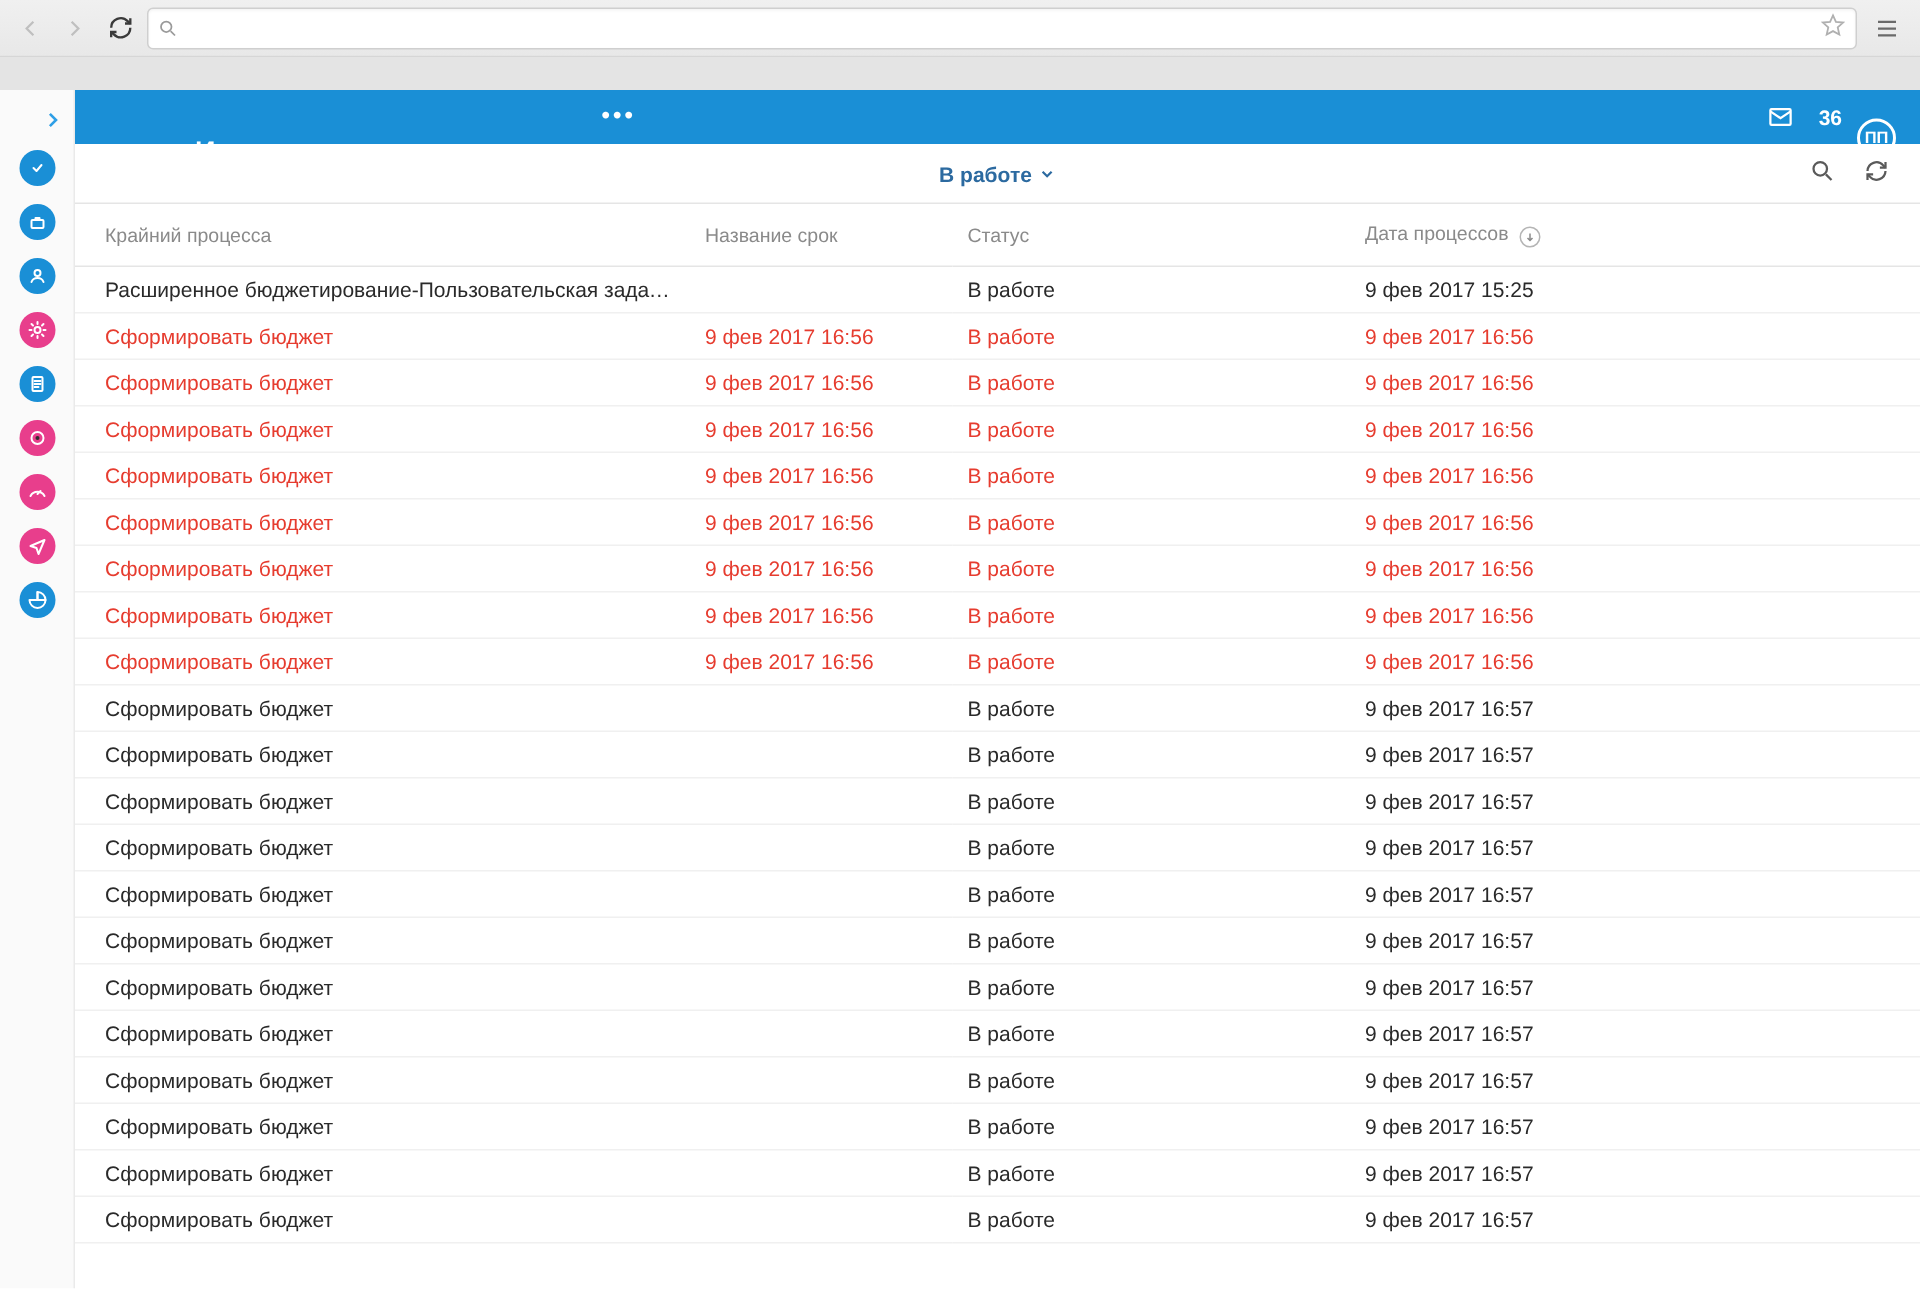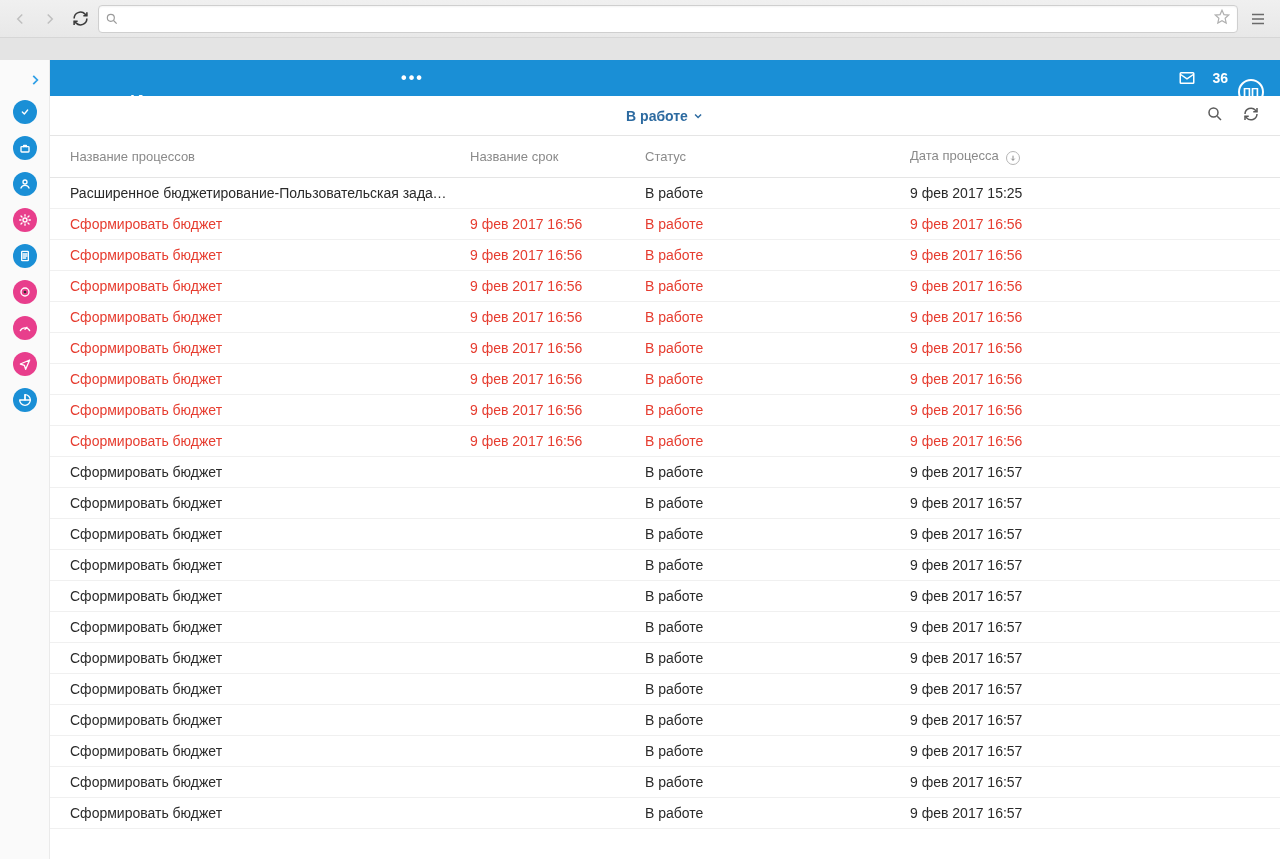--- a/index.html
+++ b/index.html
@@ -227,25 +227,25 @@
     <div class="table-wrap">
       <table>
         <colgroup>
             <col class="c1">
             <col class="c2">
             <col class="c3">
             <col class="c4">
           </colgroup>
         <thead>
           <tr>
-            <th>Название процессов</th>
+            <th>Крайний процесса</th>
             <th>Название срок</th>
             <th>Статус</th>
             <th>
-              <span>Дата процесса</span>
+              <span>Дата процессов</span>
               <span class="sort-ind">
                 <svg width="8" height="8" viewBox="0 0 24 24" fill="none" stroke="#8a8a8a" stroke-width="3">
                     <path d="M12 5v14M7 14l5 5 5-5"></path>
                   </svg>
               </span>
             </th>
           </tr>
         </thead>
         <tbody id="tbody">
             <tr>

